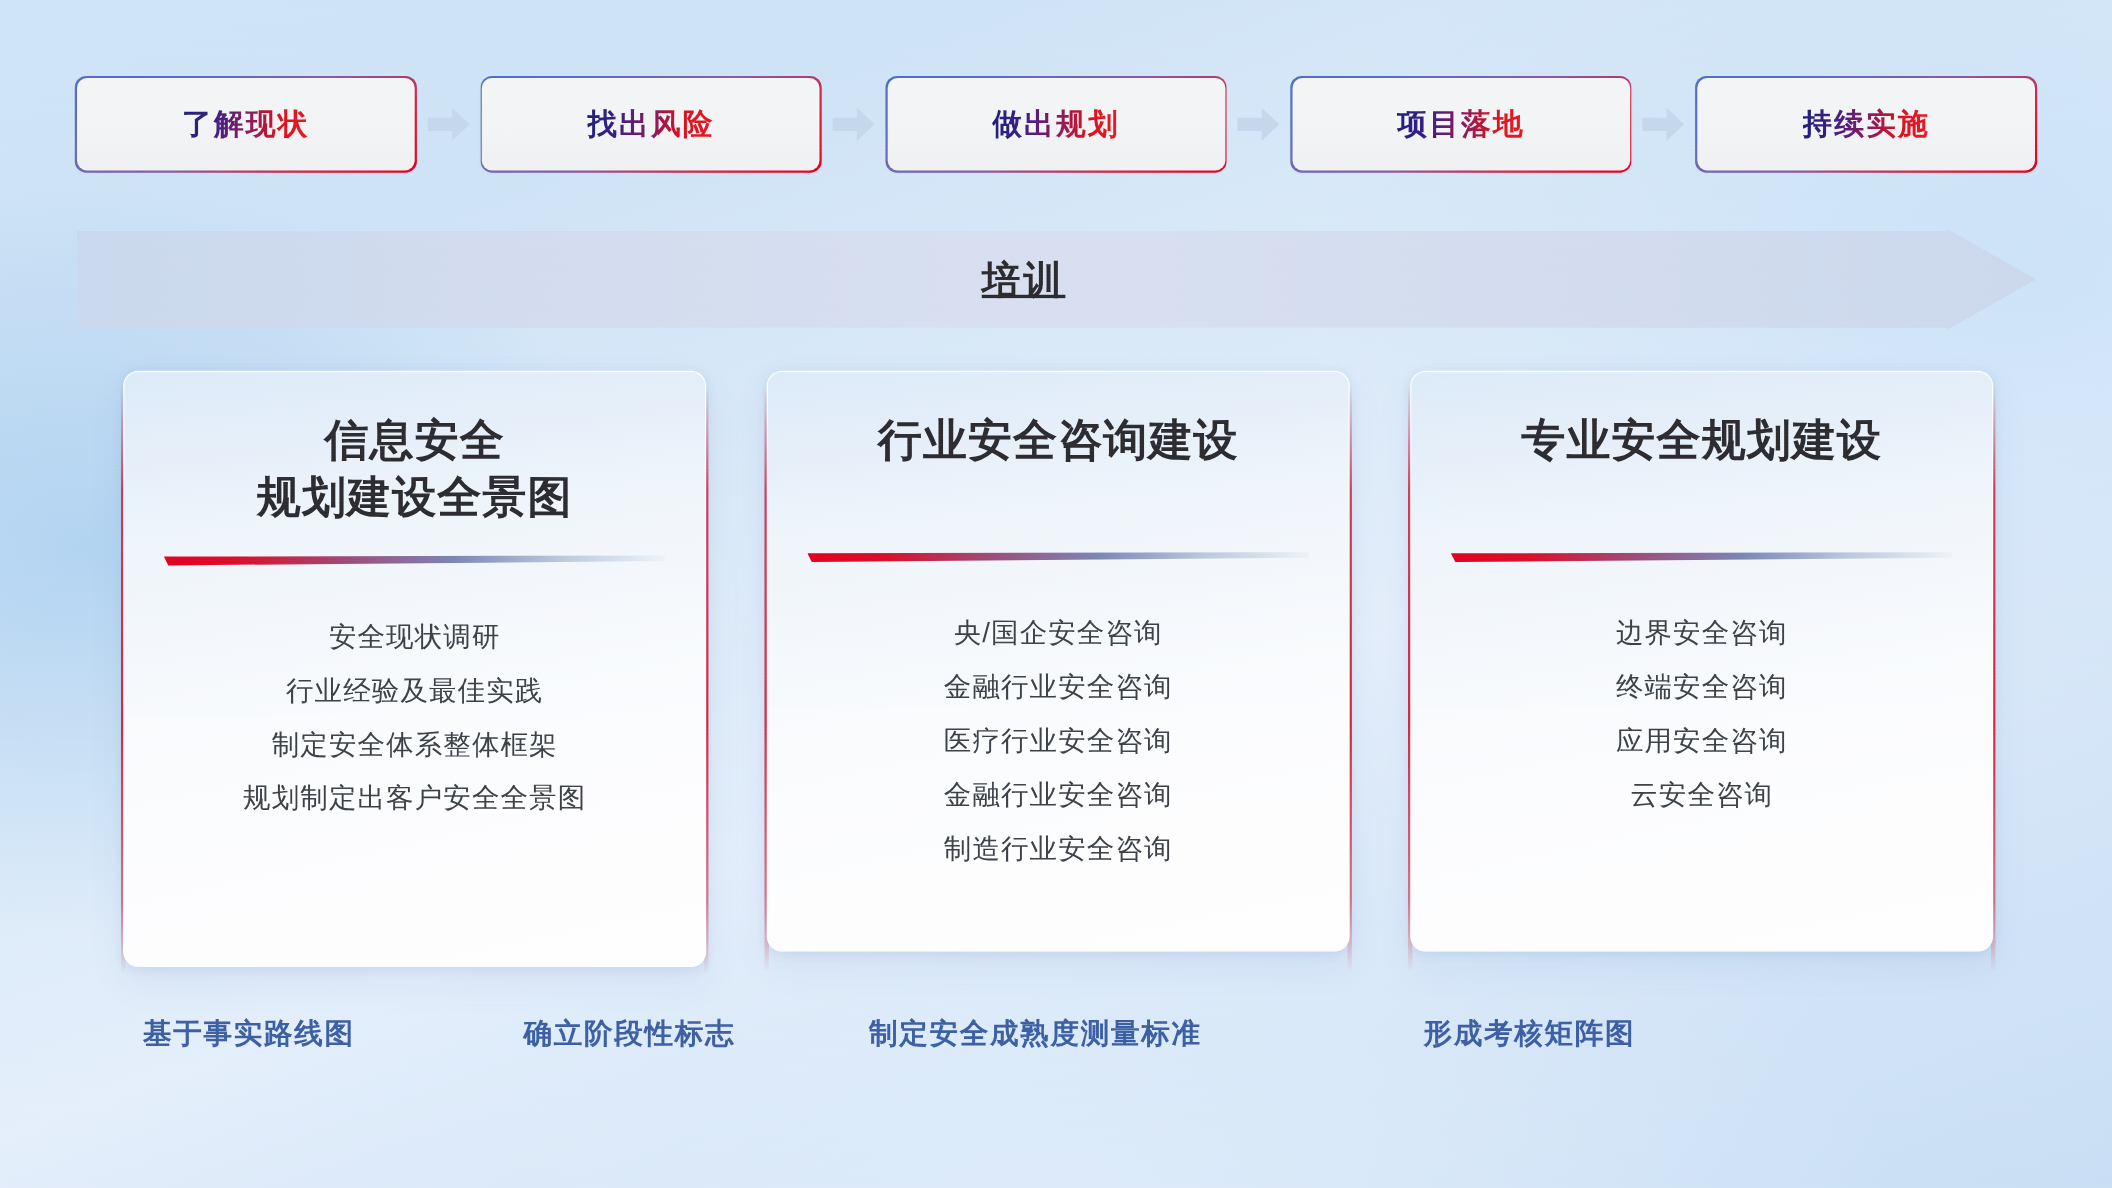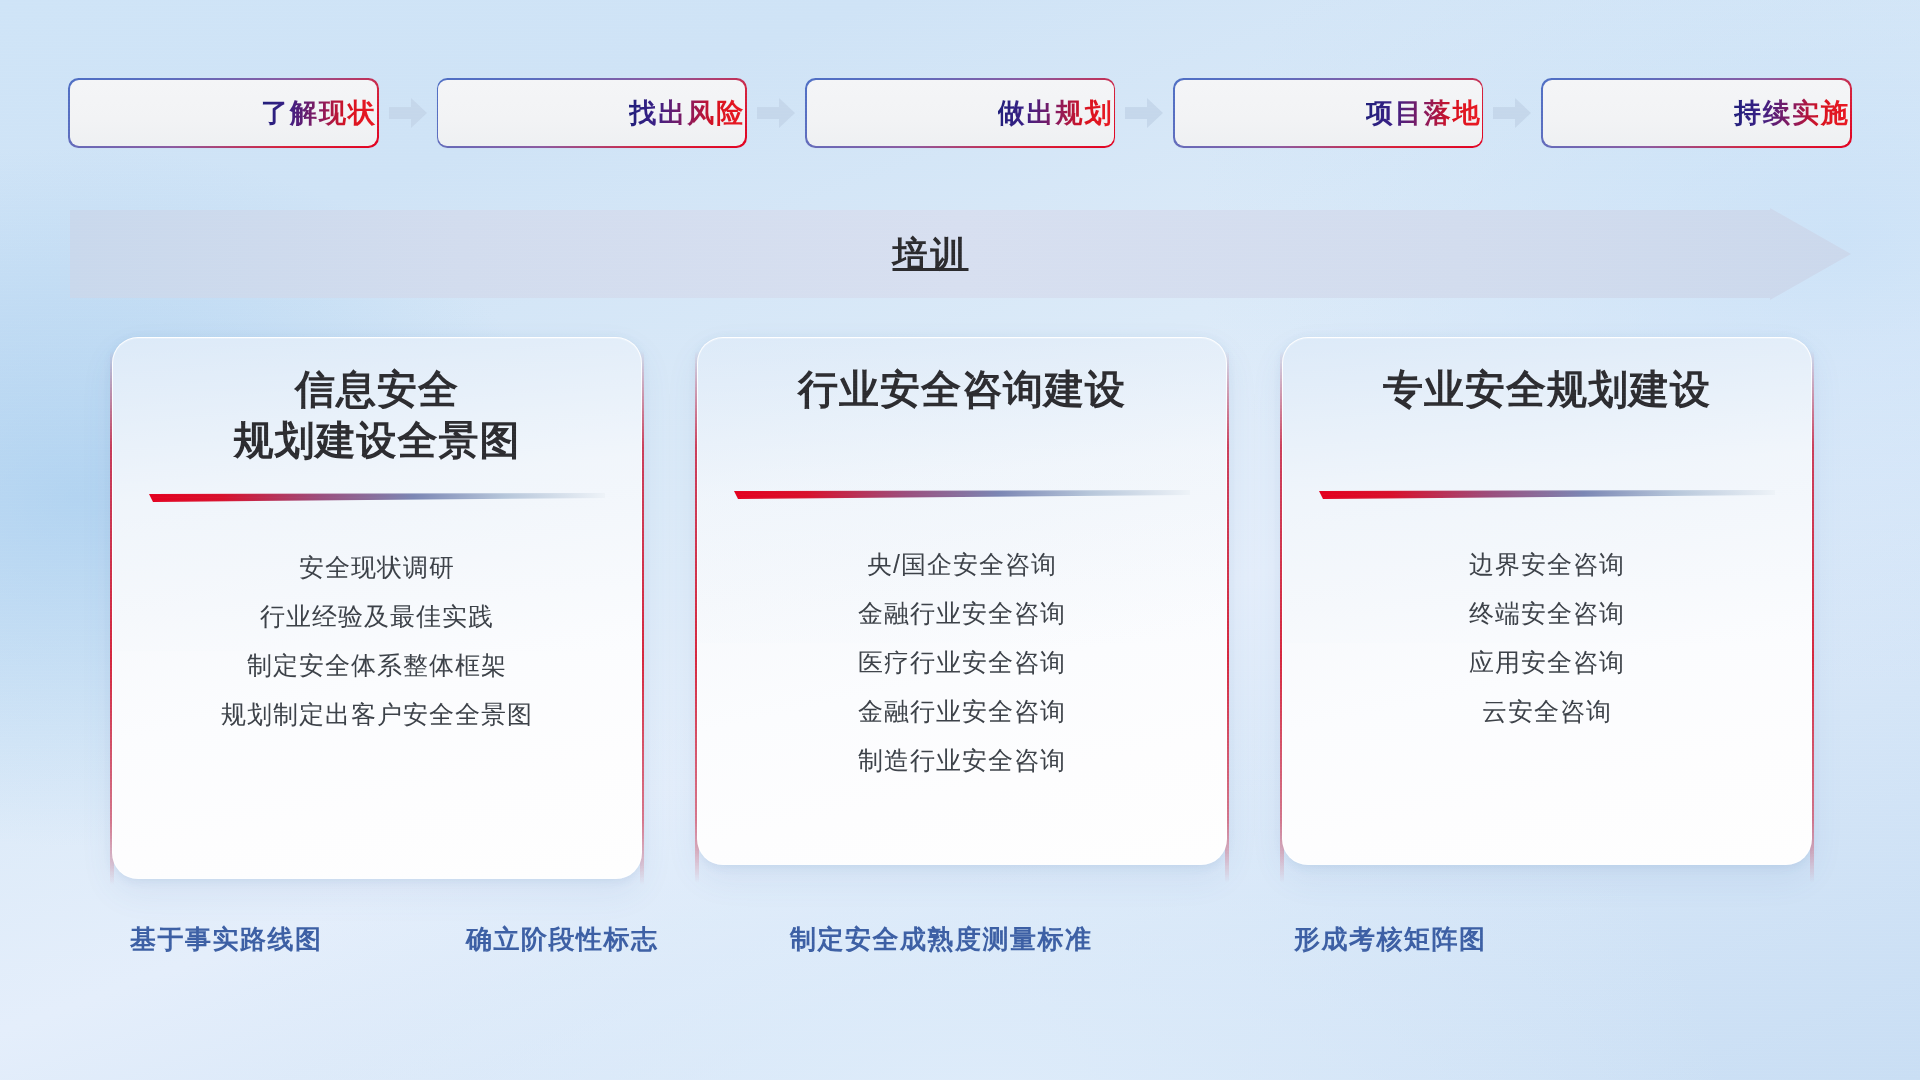--- a/index.html
+++ b/index.html
@@ -30,26 +30,26 @@
   
   .pill-row {
     position: absolute;
     left: 70px; top: 78px;
     width: 1780px; height: 70px;
     display: flex;
     align-items: center;
   }
   .pill {
     position: relative;
-    height: 66px;
+    height: 84px;
     width: 307px;
     flex: 0 0 307px;
     border-radius: 9px;
     background: linear-gradient(180deg, #f3f4f6 0%, #f2f3f5 55%, #eff0f3 100%);
-    display: flex; align-items: center; justify-content: flex-end;
+    display: flex; align-items: center; justify-content: center;
     box-shadow: 0 1px 3px rgba(40,70,120,0.10);
   }
   
   .pill::before {
     content: "";
     position: absolute; inset: -1.6px;
     border-radius: 10.5px;
     background: linear-gradient(150deg, #4f6fc4 0%, #5a6ec0 22%, #8b5aa0 52%, #d6203a 78%, #e3001f 100%);
     z-index: 0;
   }
@@ -121,30 +121,30 @@
     background: linear-gradient(180deg, rgba(214,60,80,0) 0%, rgba(214,32,58,0.85) 18%, rgba(226,26,46,0.95) 58%, rgba(226,26,46,0.55) 88%, rgba(226,26,46,0) 100%);
     filter: blur(0.4px);
   }
   .card-accent.left  { left: -2px; }
   .card-accent.right { right: -2px; }
 
   .card {
     position: absolute;
     left: 0; top: 0;
     width: 530px; height: 528px;
-    border-radius: 26px;
+    border-radius: 14px;
     background:
       linear-gradient(168deg, #eef4fb 0%, #f2f6fb 16%, #f7f9fc 42%, #fbfcfe 62%, #fdfdfe 80%, #fefefe 100%);
     border: 1px solid rgba(255,255,255,0.85);
     box-shadow:
       0 2px 10px rgba(60,100,160,0.10),
       0 14px 34px rgba(60,100,160,0.08),
       inset 0 1px 0 rgba(255,255,255,0.9);
     overflow: hidden;
-    padding: 26px 30px 26px 30px;
+    padding: 38px 30px 26px 30px;
     display: flex;
     flex-direction: column;
     align-items: center;
   }
   .card::before {
     content:"";
     position:absolute; left:0; top:0; width: 100%; height: 58%;
     background: linear-gradient(175deg, rgba(206,226,246,0.55) 0%, rgba(226,238,250,0.25) 45%, rgba(255,255,255,0) 100%);
     pointer-events: none;
   }
@@ -352,18 +352,18 @@
           <li>应用安全咨询</li>
           <li>云安全咨询</li>
         </ul>
       </div>
     </div>
 
   </div>
 
   <div class="bottom-labels">
     <div class="bottom-label" style="left:130px;">基于事实路线图</div>
-    <div class="bottom-label" style="left:466px;">确立阶段性标志</div>
+    <div class="bottom-label" style="left:476px;">确立阶段性标志</div>
     <div class="bottom-label" style="left:790px;">制定安全成熟度测量标准</div>
     <div class="bottom-label" style="left:1294px;">形成考核矩阵图</div>
   </div>
 
 </div>
 
 </body></html>

